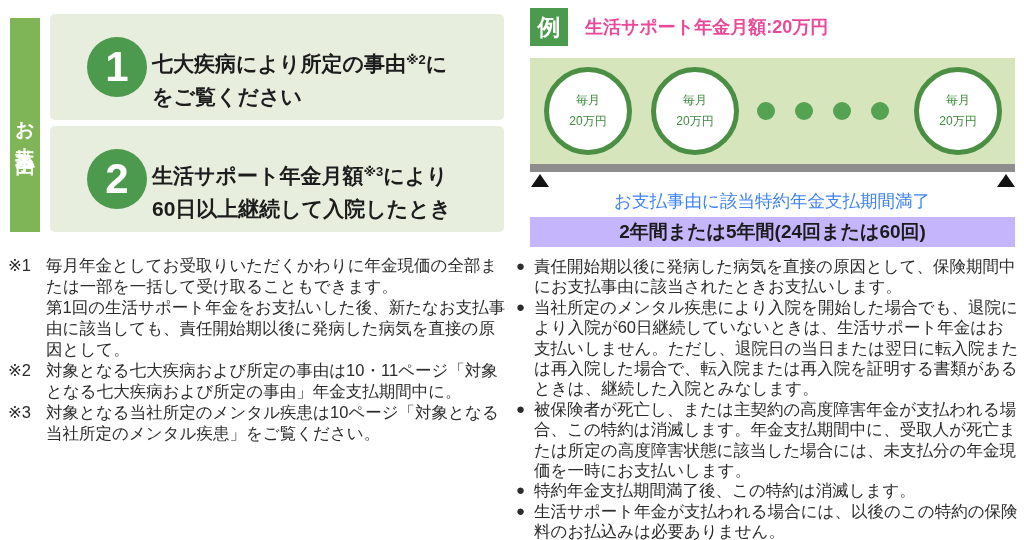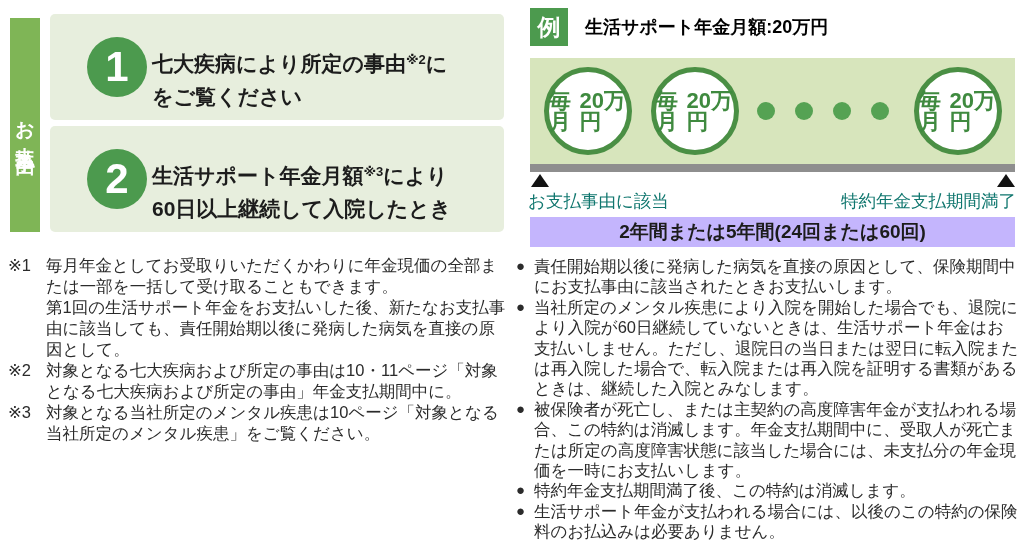--- a/index.html
+++ b/index.html
@@ -25,40 +25,40 @@
     position:absolute;left:102px;top:11px;height:100%;display:flex;flex-direction:column;
     justify-content:center;font-size:21px;font-weight:600;line-height:33px;color:#1c1c1c;
   }
   .note-ref{font-size:13px;vertical-align:7px;font-weight:600;}
   
   .example-header{position:absolute;left:530px;top:8px;display:flex;align-items:center;}
   .example-badge{
     width:38px;height:38px;background:#4c9a4e;color:#fff;font-size:23px;font-weight:700;
     display:flex;align-items:center;justify-content:center;flex:none;
   }
-  .example-title{margin-left:17px;font-size:18px;font-weight:600;color:#000000;}
+  .example-title{margin-left:17px;font-size:18px;font-weight:600;color:#ec4899;}
   .diagram-panel{position:absolute;left:530px;top:58px;width:485px;height:106px;background:#d7e5bc;}
   .pay-circle{
     position:absolute;top:50%;transform:translateY(-50%);width:88px;height:88px;box-sizing:border-box;
     border:5px solid #4a8f44;background:#fff;border-radius:50%;
-    display:flex;flex-direction:row;align-items:center;justify-content:center;
-    color:#3f8a3f;font-size:22px;font-weight:700;line-height:21px;
+    display:flex;flex-direction:column;align-items:center;justify-content:center;
+    color:#3f8a3f;font-size:12px;font-weight:400;line-height:21px;
   }
   .pay-circle.c1{left:14px}
   .pay-circle.c2{left:121px}
   .pay-circle.c3{right:13px}
   .dots{position:absolute;left:227px;top:50%;transform:translateY(-50%);display:flex;gap:20px;}
   .dot{width:18px;height:18px;border-radius:50%;background:#55a253;}
   .timeline-bar{position:absolute;left:530px;top:164px;width:485px;height:8px;background:#8e8e8e;}
   .tri{position:absolute;top:174px;width:0;height:0;border-left:9px solid transparent;border-right:9px solid transparent;border-bottom:13px solid #121212;}
   .tri-start{left:531px}
   .tri-end{left:997px}
   .timeline-labels{
-    position:absolute;left:528px;top:189px;width:488px;display:flex;justify-content:space-between;
-    font-size:17.5px;font-weight:500;color:#0f766e;
+    position:absolute;left:528px;top:189px;width:488px;display:flex;justify-content:center;
+    font-size:17.5px;font-weight:500;color:#3b82f6;
   }
   .period-bar{
     position:absolute;left:530px;top:217px;width:485px;height:30px;background:#c4b5fd;
     display:flex;align-items:center;justify-content:center;font-size:19px;font-weight:600;color:#1c1c1c;
   }
   
   .notes{position:absolute;left:8px;top:255px;width:500px;font-size:16.5px;line-height:21px;color:#2b2b2b;}
   .note{display:flex;}
   .note-marker{flex:none;width:38px;}
   .note-text{flex:1;white-space:pre-wrap;}

